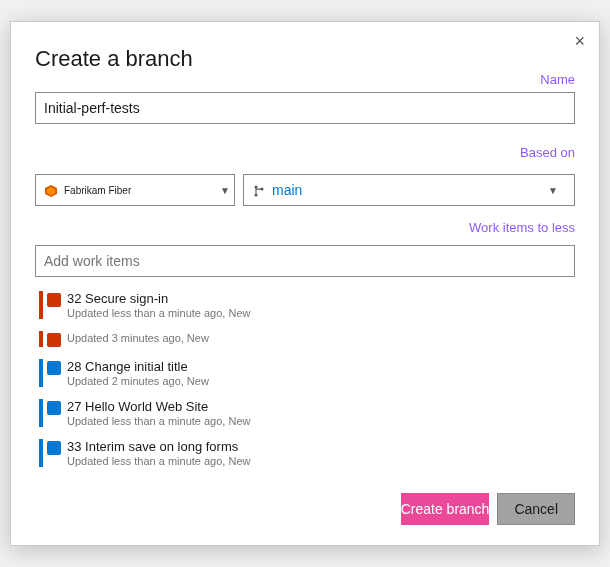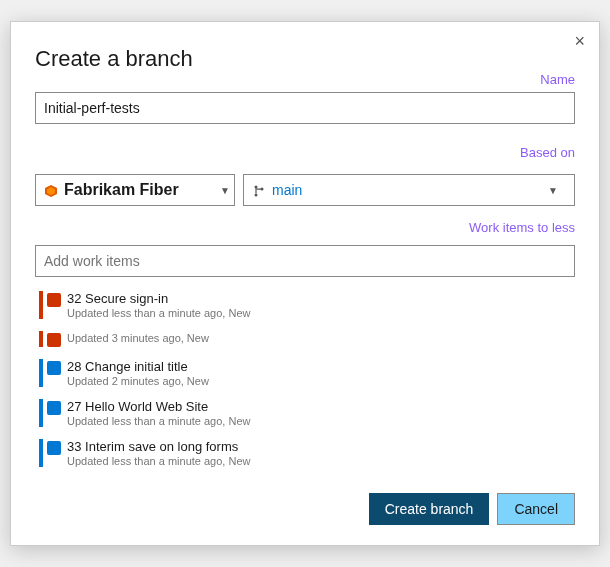--- a/index.html
+++ b/index.html
@@ -64,24 +64,23 @@
       display: flex;
       align-items: center;
       border: 1px solid #8a8886;
       height: 32px;
       padding: 0 4px 0 8px;
       min-width: 200px;
       cursor: pointer;
       position: relative;
     }
     .repo-select-text {
-      font-size: 16px;
+      font-size: 10px;
       color: #1a1a1a;
       flex: 1;
-      font-weight: bold;
     }
     .branch-select-container {
       display: flex;
       align-items: center;
       border: 1px solid #8a8886;
       height: 32px;
       padding: 0 16px 0 8px;
       flex: 1;
       cursor: pointer;
       position: relative;
@@ -138,31 +137,31 @@
       color: #767676;
       margin-top: 1px;
     }
     .dialog-footer {
       display: flex;
       justify-content: flex-end;
       gap: 8px;
       margin-top: 20px;
     }
     .btn-primary {
-      background: #0c4a6e;
+      background: #ec4899;
       color: #fff;
       border: none;
-      padding: 0 16px;
+      padding: 0 0;
       height: 32px;
       font-size: 14px;
       cursor: pointer;
       font-family: inherit;
     }
     .btn-secondary {
-      background: #7dd3fc;
+      background: #a3a3a3;
       color: #1a1a1a;
       border: 1px solid #8a8886;
       padding: 0 16px;
       height: 32px;
       font-size: 14px;
       cursor: pointer;
       font-family: inherit;
     }
 
     

